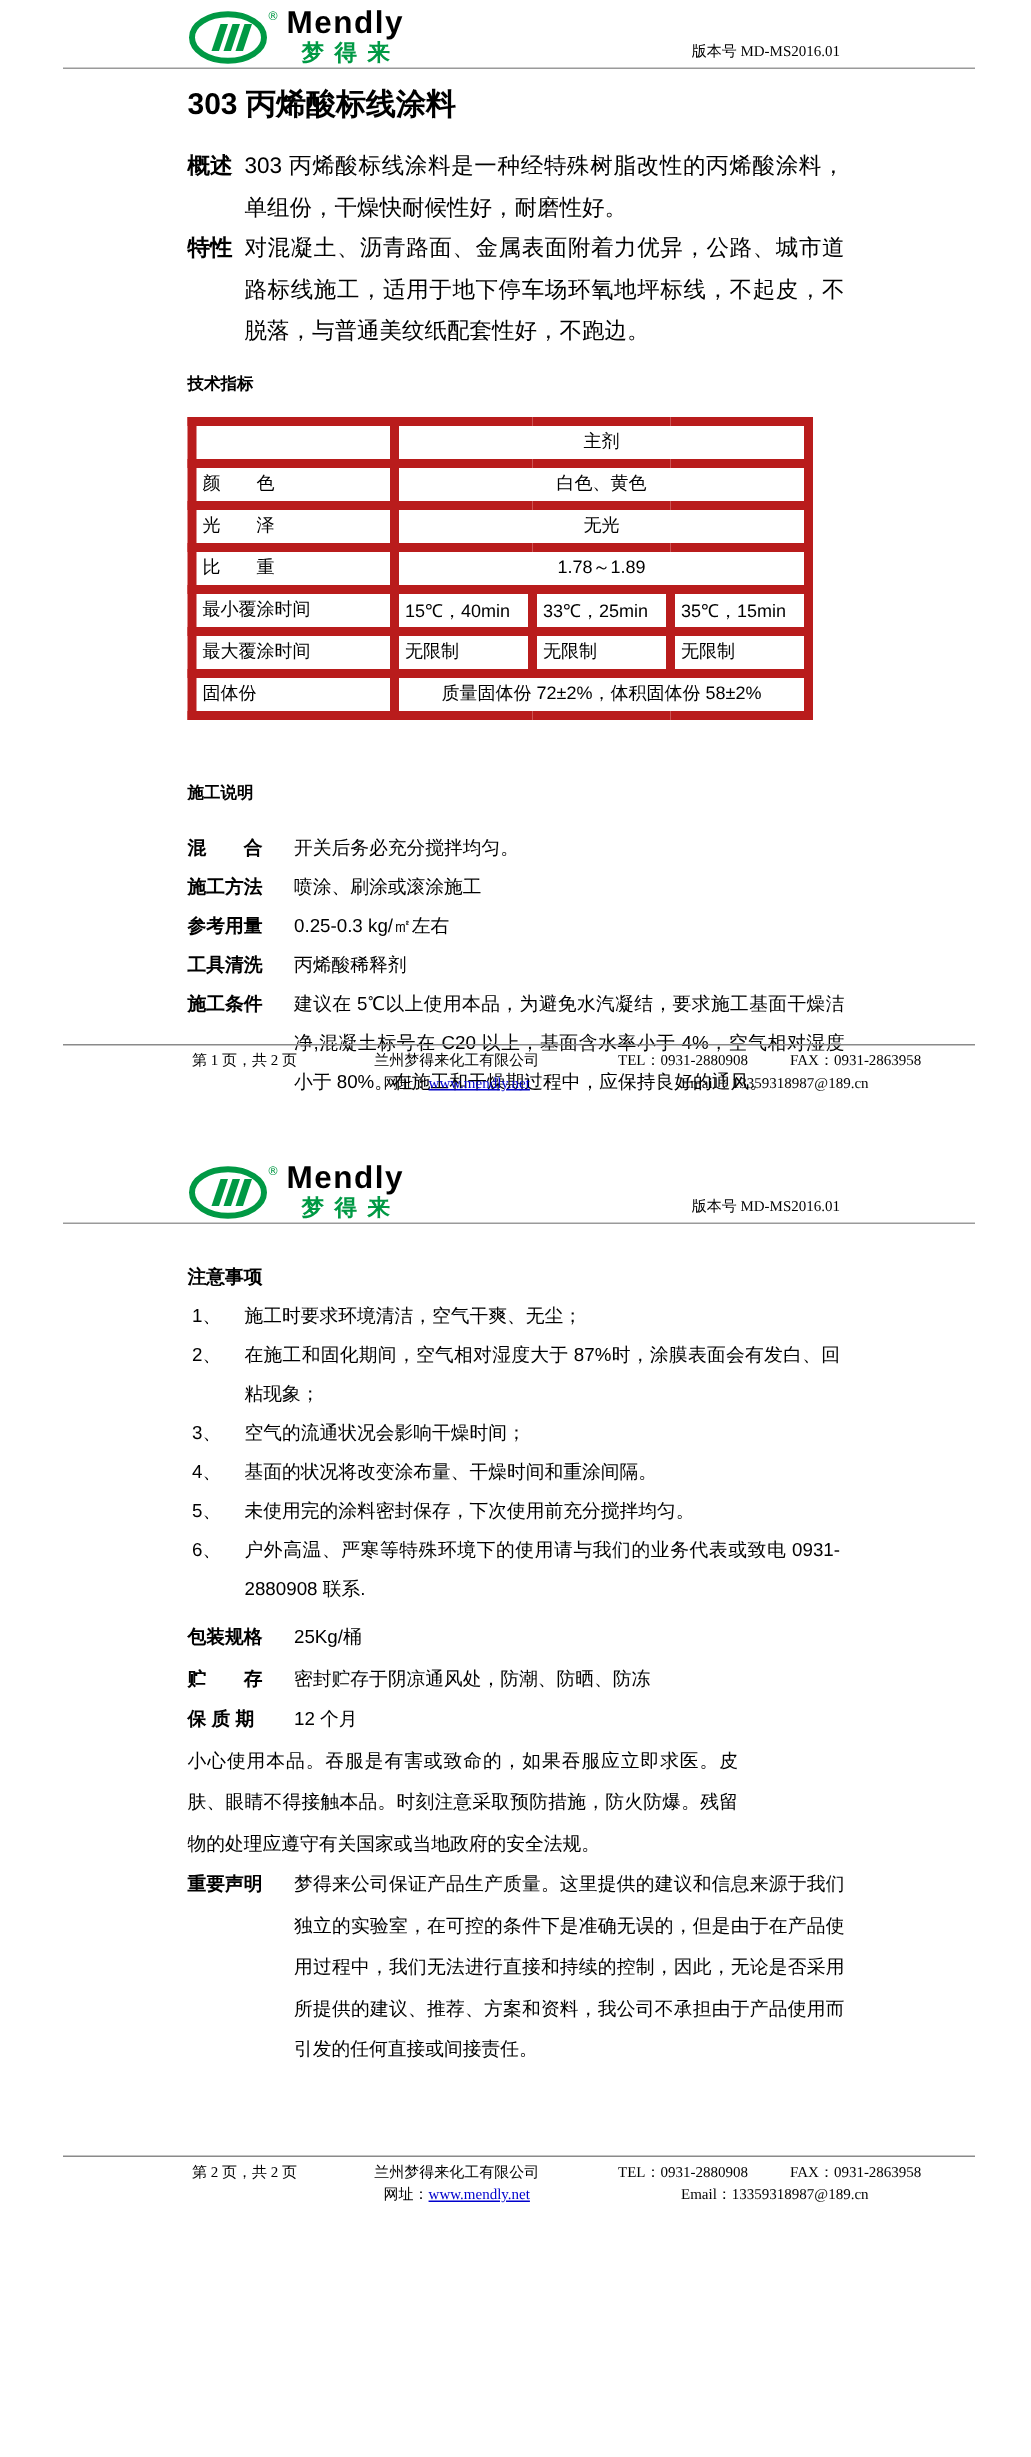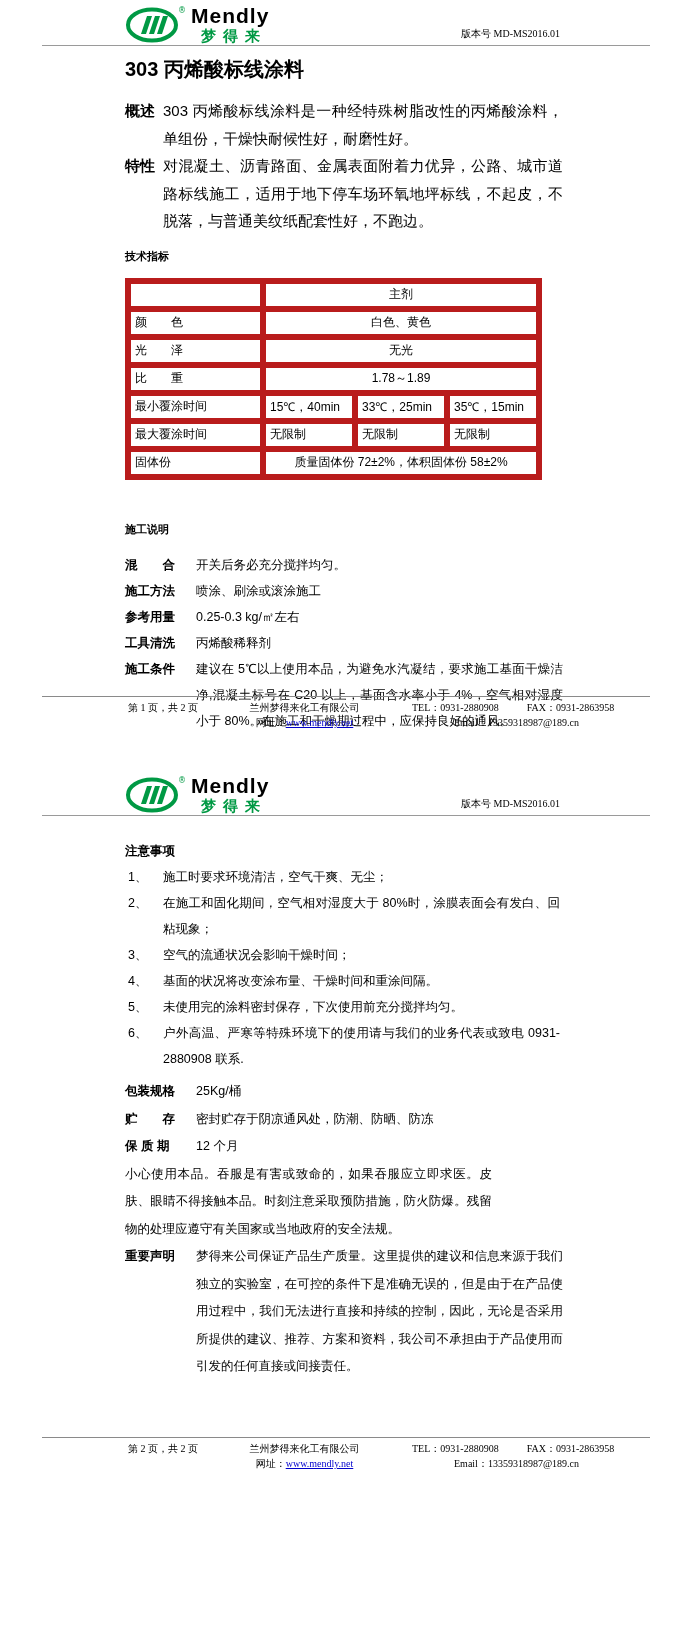--- a/index.html
+++ b/index.html
@@ -244,21 +244,21 @@
     <hr class="rule">
 
     <div class="notice-heading">注意事项</div>
 
     <div class="notice-item">
       <span class="notice-num">1、</span>
       <span class="notice-text">施工时要求环境清洁，空气干爽、无尘；</span>
     </div>
     <div class="notice-item">
       <span class="notice-num">2、</span>
-      <span class="notice-text">在施工和固化期间，空气相对湿度大于 80%时，涂膜表面会有发白、回粘现象；</span>
+      <span class="notice-text">在施工和固化期间，空气相对湿度大于 87%时，涂膜表面会有发白、回粘现象；</span>
     </div>
     <div class="notice-item">
       <span class="notice-num">3、</span>
       <span class="notice-text">空气的流通状况会影响干燥时间；</span>
     </div>
     <div class="notice-item">
       <span class="notice-num">4、</span>
       <span class="notice-text">基面的状况将改变涂布量、干燥时间和重涂间隔。</span>
     </div>
     <div class="notice-item">

